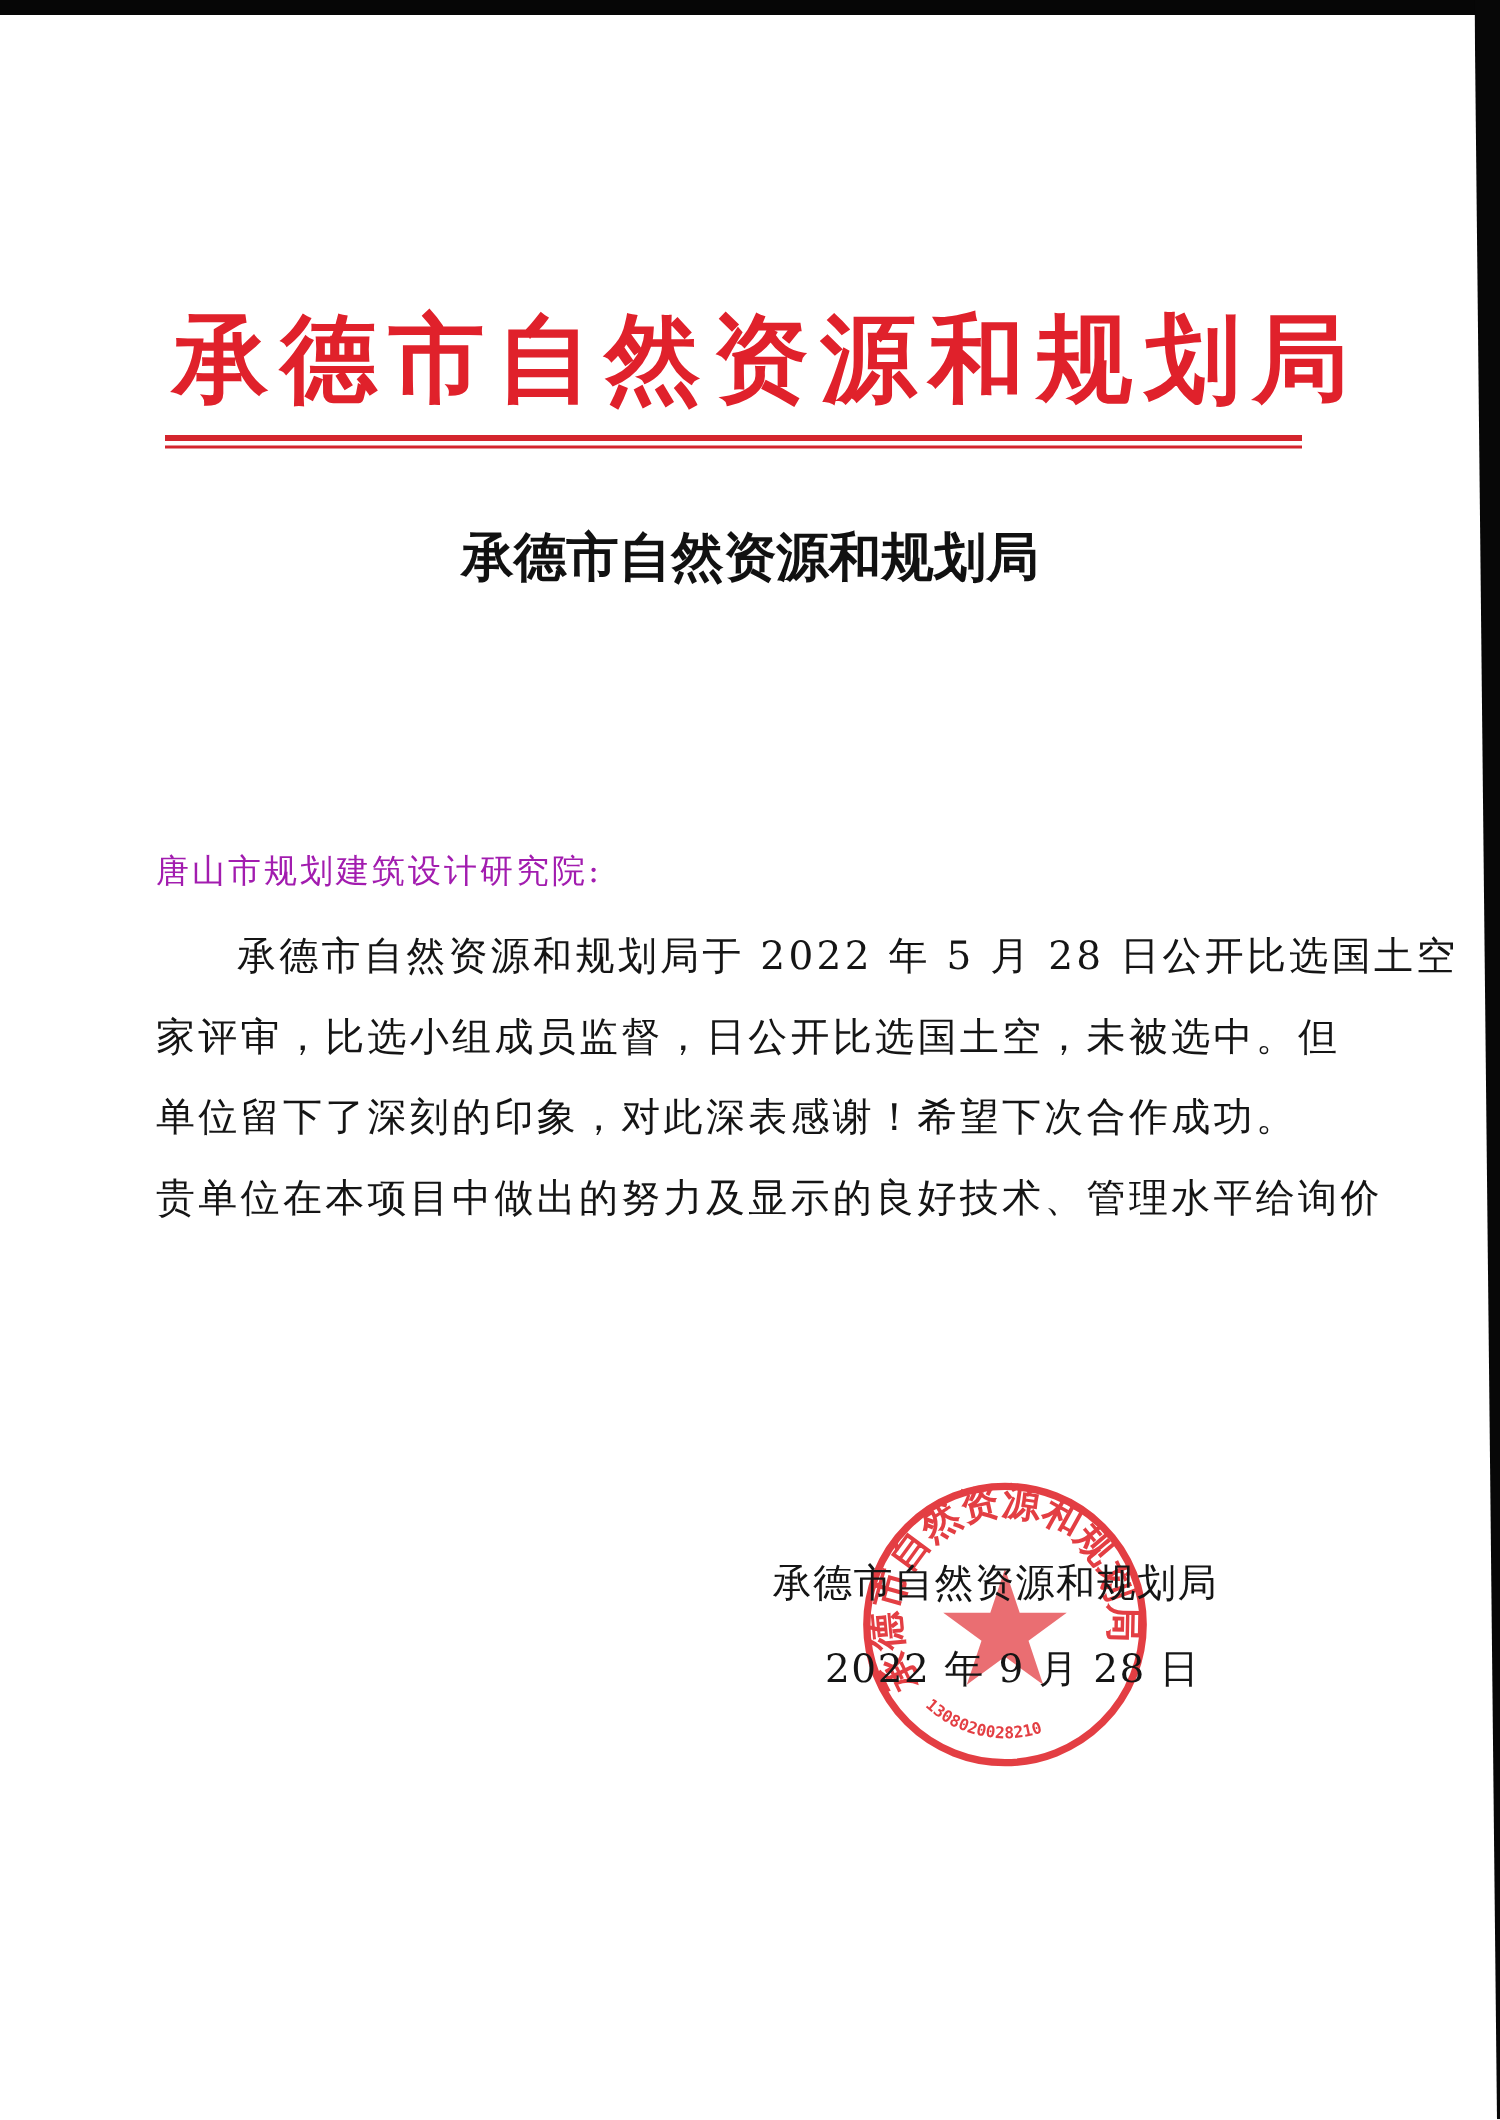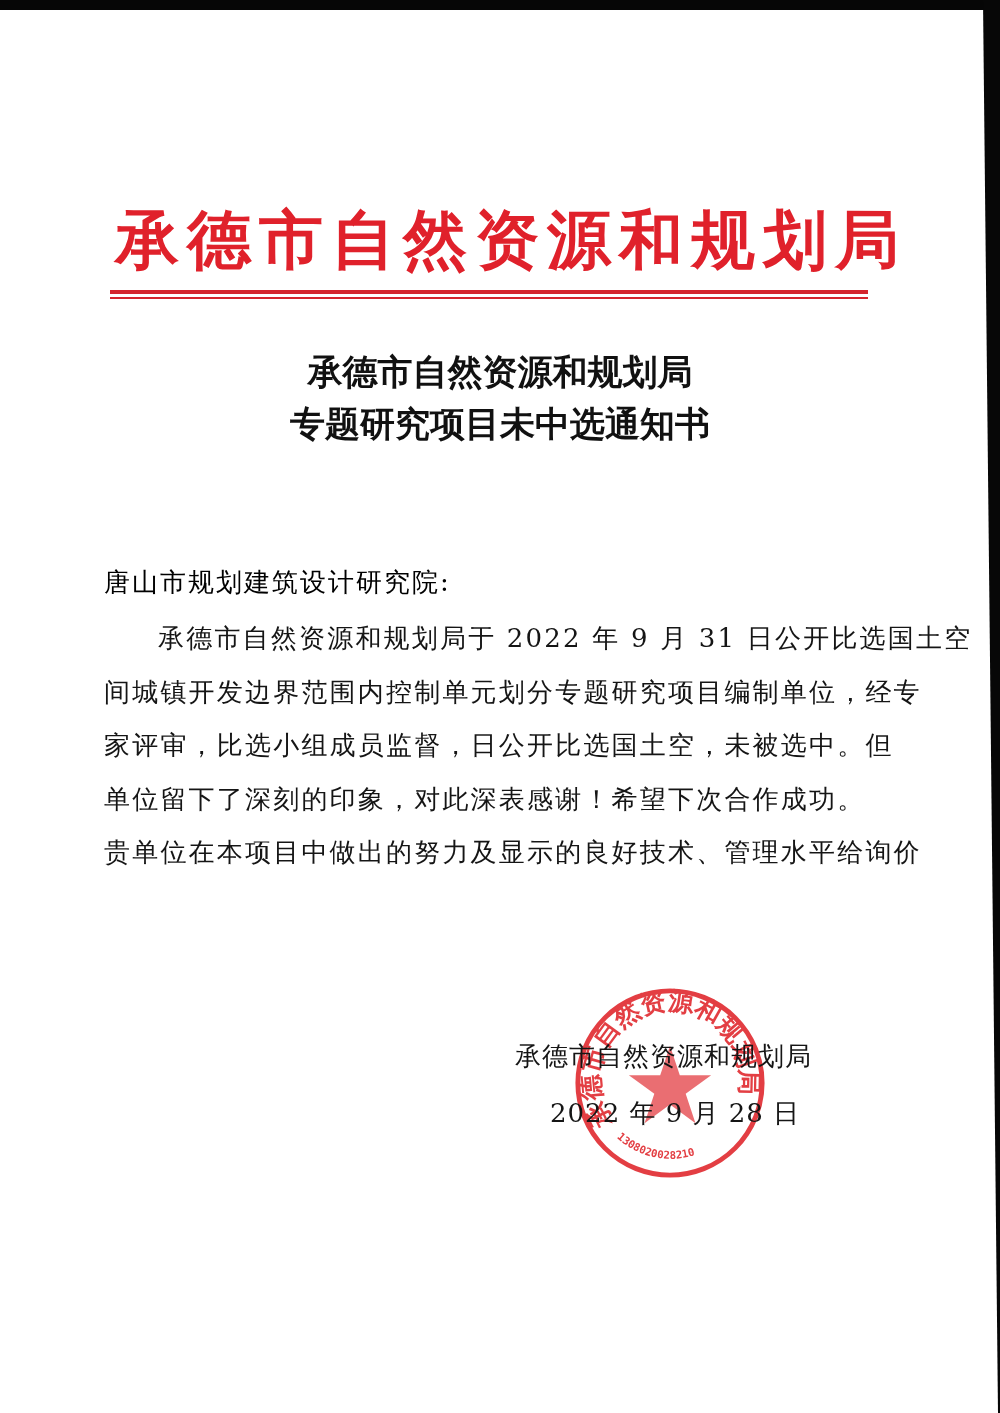--- a/index.html
+++ b/index.html
@@ -61,22 +61,22 @@
       font-weight: bold;
       font-size: 35px;
       line-height: 52px;
     }
     .doc-title div { white-space: nowrap; }
 
     .salutation {
       position: absolute;
       left: 104px;
       top: 562px;
-      font-size: 26px;
-      color: #000000;
+      font-size: 22px;
+      color: #a21caf;
       letter-spacing: 2px;
       line-height: 40px;
       white-space: nowrap;
     }
     .body-lines {
       position: absolute;
       left: 104px;
       top: 612px;
       width: 800px;
       font-size: 26px;
@@ -117,28 +117,26 @@
 
 <div class="top-strip"></div>
 <div class="right-strip"></div>
 
 <div class="letterhead">承德市自然资源和规划局</div>
 <div class="rule r1"></div>
 <div class="rule r2"></div>
 
 <div class="doc-title">
   <div>承德市自然资源和规划局</div>
-  <div>专题研究项目未中选通知书</div>
 </div>
 
 <div class="salutation">唐山市规划建筑设计研究院:</div>
 
 <div class="body-lines">
-  <div class="line first">承德市自然资源和规划局于 2022 年 9 月 31 日公开比选国土空</div>
-  <div class="line">间城镇开发边界范围内控制单元划分专题研究项目编制单位，经专</div>
+  <div class="line first">承德市自然资源和规划局于 2022 年 5 月 28 日公开比选国土空</div>
   <div class="line">家评审，比选小组成员监督，日公开比选国土空，未被选中。但</div>
   <div class="line">单位留下了深刻的印象，对此深表感谢！希望下次合作成功。</div>
   <div class="line">贵单位在本项目中做出的努力及显示的良好技术、管理水平给询价</div>
 </div>
 
 <svg class="stamp" viewBox="0 0 200 200" xmlns="http://www.w3.org/2000/svg">
   <defs>
     <path id="ringPath" d="M 42 140 A 72 72 0 1 1 158 140"></path>
     <path id="numPath" d="M 40 150 A 80 80 0 0 0 168 140"></path>
   </defs>

